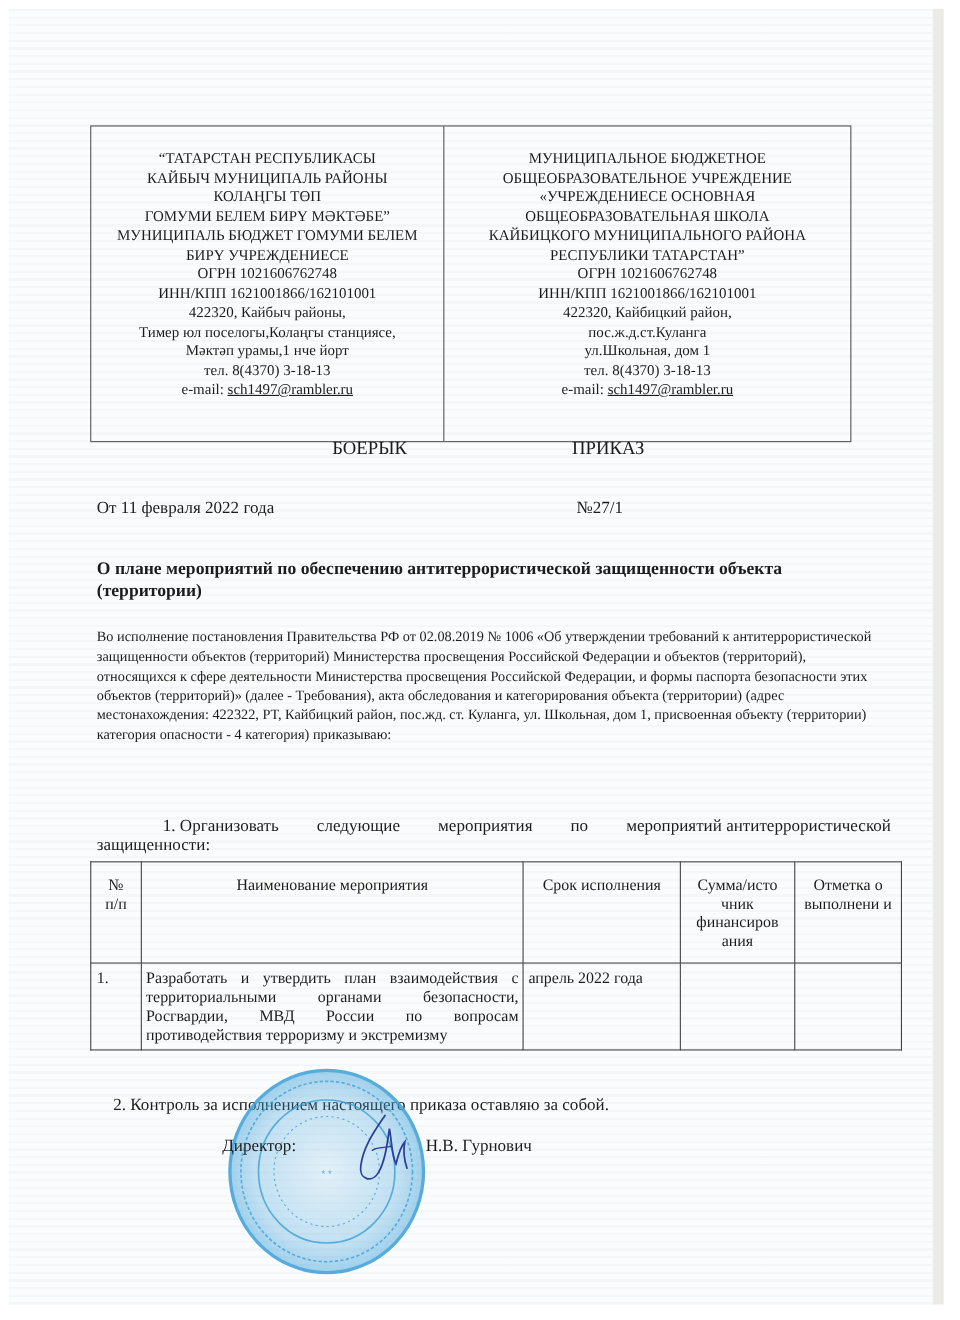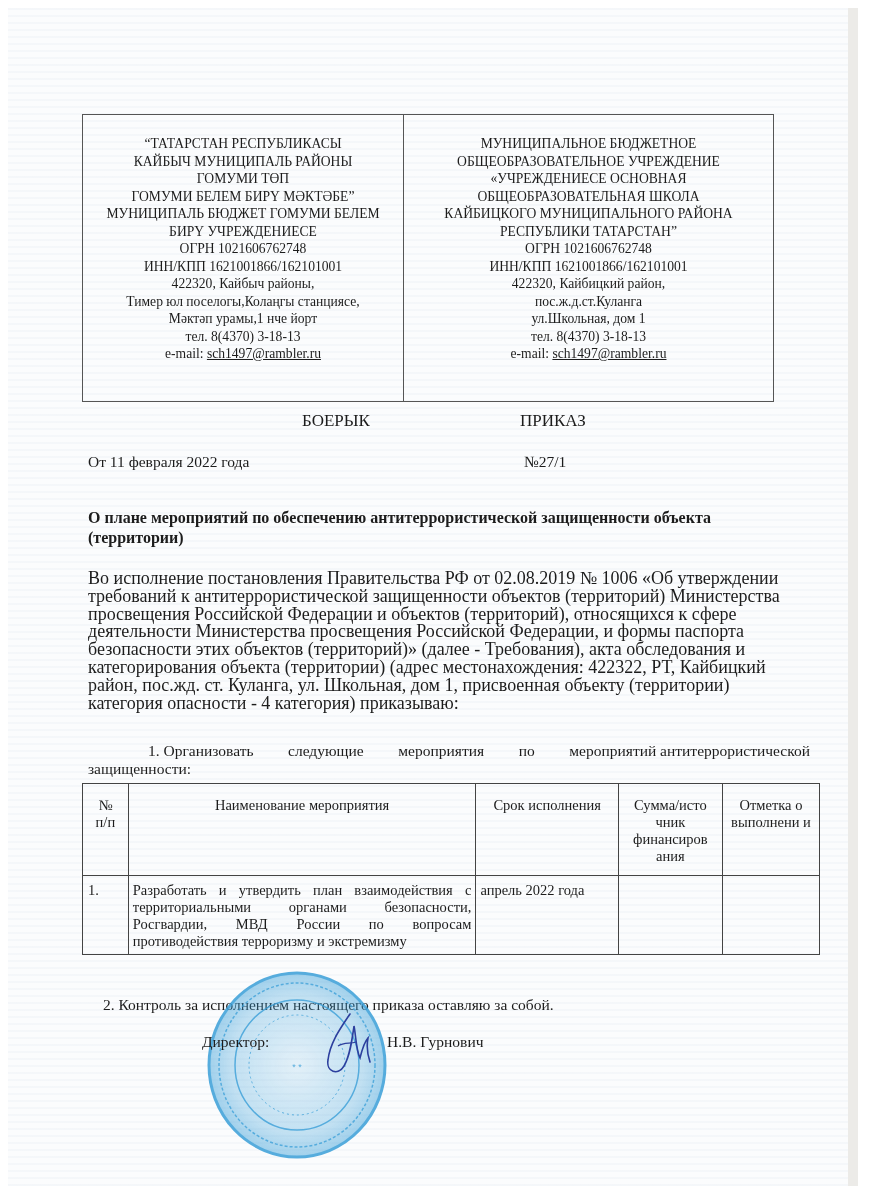--- a/index.html
+++ b/index.html
@@ -37,37 +37,37 @@
       line-height: 17.5px;
       padding-top: 20px;
     }
     .header-col.left { width: 320px; border-right: 1.2px solid #555; }
     .header-col.right { flex: 1; }
     .header-col .line { display: block; }
     .email-link { text-decoration: underline; color: #1c1c1c; }
 
     
     .title-row {
-      position: absolute; top: 411px; left: 0; width: 873px; height: 24px;
+      position: absolute; top: 398px; left: 0; width: 873px; height: 24px;
       font-size: 17px;
     }
     .title-tat { position: absolute; left: 302px; }
     .title-ru  { position: absolute; left: 520px; }
 
     .date-row { position: absolute; top: 453px; left: 88px; font-size: 15.5px; }
     .num-row  { position: absolute; top: 453px; left: 524px; font-size: 15.5px; }
 
     .subject {
       position: absolute; top: 508px; left: 88px; width: 720px;
       font-size: 16px; font-weight: bold; line-height: 20px;
     }
 
     .body-text {
       position: absolute; top: 570px; left: 88px; width: 720px;
-      font-size: 18px; line-height: 17.8px;
+      font-size: 13px; line-height: 17.8px;
     }
     .item1 {
       position: absolute; top: 742px; left: 88px; width: 722px;
       font-size: 15.5px; line-height: 18px;
     }
     .item1 .first-line { display: flex; justify-content: space-between; padding-left: 60px; gap: 16px; }
     .item1 .first-line span { white-space: nowrap; }
 
     
     .plan-table {
@@ -106,21 +106,21 @@
 <body>
 
 <div class="page"></div>
 <div class="edge-strip"></div>
 <div class="scan-noise"></div>
 
 <div class="header-box">
   <div class="header-col left">
     <span class="line">“ТАТАРСТАН РЕСПУБЛИКАСЫ</span>
     <span class="line">КАЙБЫЧ МУНИЦИПАЛЬ РАЙОНЫ</span>
-    <span class="line">ГОМУМИ ТӨП</span>
+    <span class="line">КОЛАҢГЫ ТӨП</span>
     <span class="line">ГОМУМИ БЕЛЕМ БИРҮ МӘКТӘБЕ”</span>
     <span class="line">МУНИЦИПАЛЬ БЮДЖЕТ ГОМУМИ БЕЛЕМ</span>
     <span class="line">БИРҮ УЧРЕЖДЕНИЕСЕ</span>
     <span class="line">ОГРН 1021606762748</span>
     <span class="line">ИНН/КПП 1621001866/162101001</span>
     <span class="line">422320, Кайбыч районы,</span>
     <span class="line">Тимер юл поселогы,Колаңгы станциясе,</span>
     <span class="line">Мәктәп урамы,1 нче  йорт</span>
     <span class="line">тел. 8(4370) 3-18-13</span>
     <span class="line"><span>e-mail: </span><span class="email-link">sch1497@rambler.ru</span></span>

